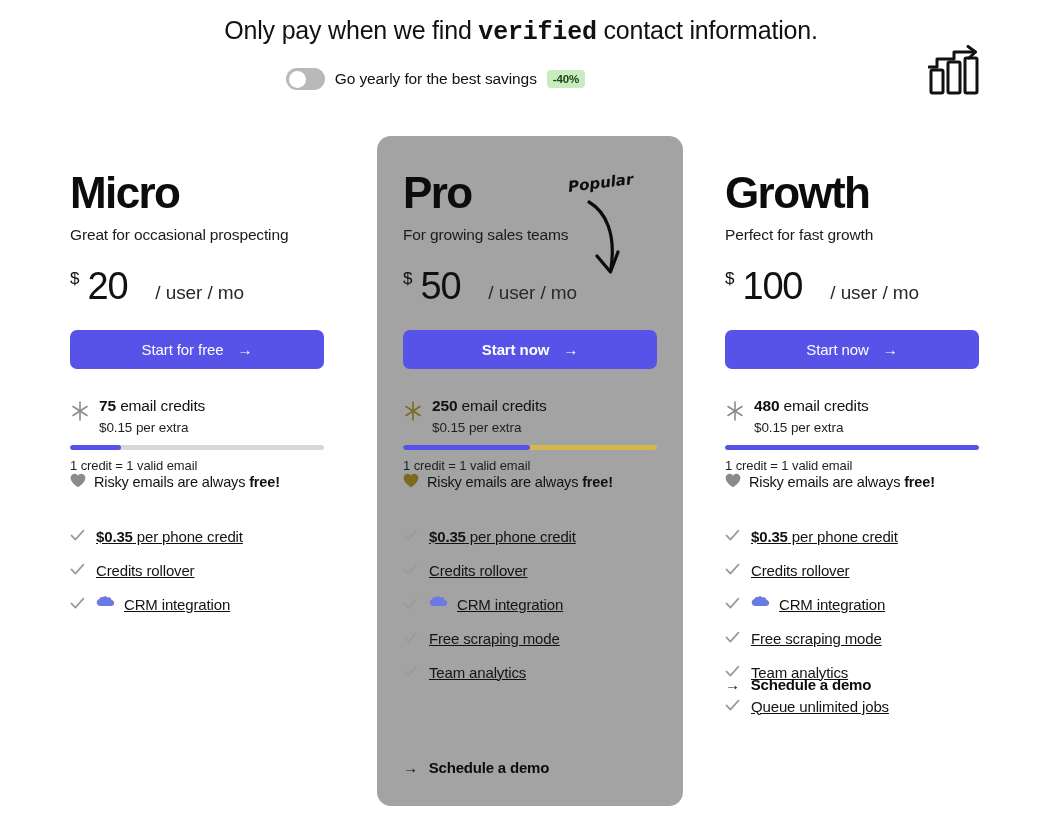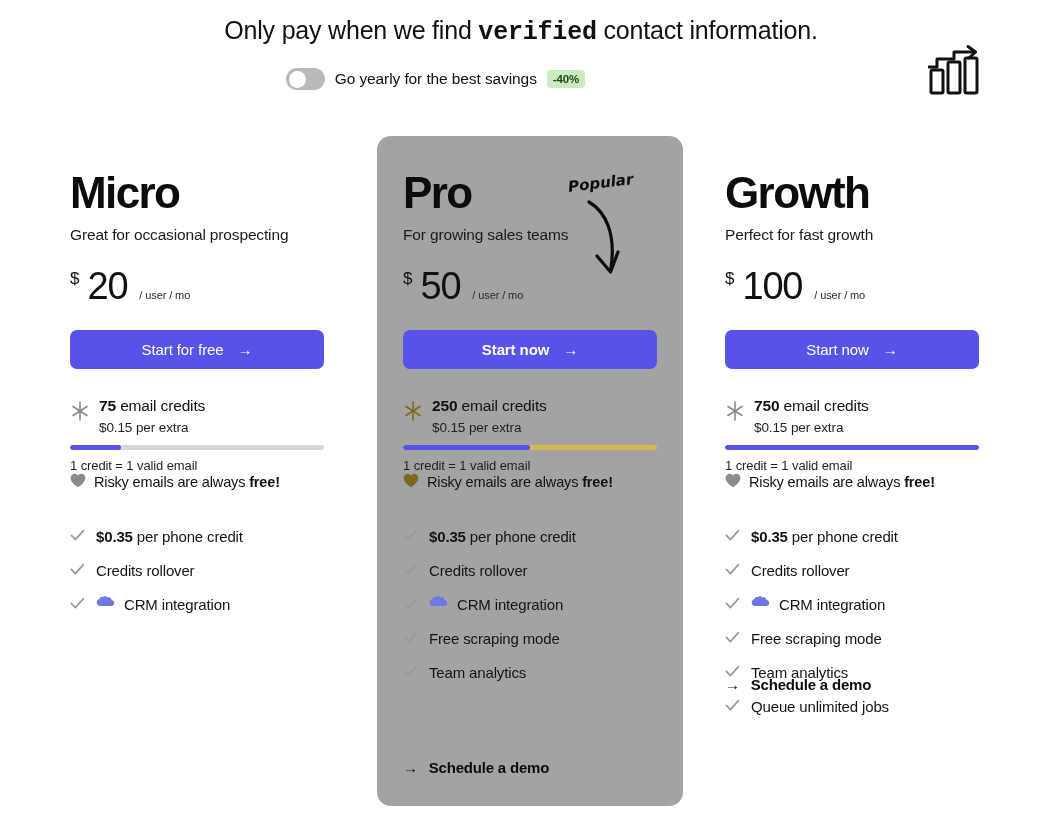--- a/index.html
+++ b/index.html
@@ -142,23 +142,23 @@
     top: -15px;
     margin-right: 8px;
   }
   .price-amount {
     font-size: 38px;
     font-weight: 500;
     letter-spacing: -1.2px;
     line-height: 40px;
   }
   .price-unit {
-    font-size: 11px;
+    font-size: 19px;
     color: #2a2a2a;
-    margin-left: 12px;
+    margin-left: 28px;
     letter-spacing: -0.1px;
   }
 
   .cta {
     display: flex;
     align-items: center;
     justify-content: center;
     gap: 14px;
     margin-top: 24px;
     height: 39px;
@@ -225,21 +225,21 @@
     display: flex;
     align-items: center;
     gap: 8px;
     font-size: 14.5px;
     letter-spacing: -0.15px;
     color: #111111;
   }
   .risky-row b { font-weight: 700; }
 
   
-  .features { margin-top: 28px; }
+  .features { margin-top: 28px; text-decoration: underline; }
   .feature {
     display: flex;
     align-items: center;
     gap: 11px;
     height: 34px;
     font-size: 15px;
     letter-spacing: -0.15px;
     color: #141414;
   }
   .feature b { font-weight: 700; }
@@ -506,21 +506,21 @@
           <svg width="20" height="22" viewBox="0 0 20 22">
             <g stroke="#8b8b8b" stroke-width="1.6" stroke-linecap="round">
               <line x1="10" y1="2" x2="10" y2="20"></line>
               <line x1="3" y1="6.5" x2="17" y2="15.5"></line>
               <line x1="17" y1="6.5" x2="3" y2="15.5"></line>
             </g>
           </svg>
         </span>
         <div class="credits-text">
           <div class="credits-main">
-            <b>750</b>
+            <b>480</b>
             <span>email credits</span>
           </div>
           <div class="credits-sub">$0.15 per extra</div>
         </div>
       </div>
 
       <div class="bar">
         <div class="fill" style="width: 100%;"></div>
       </div>
 

